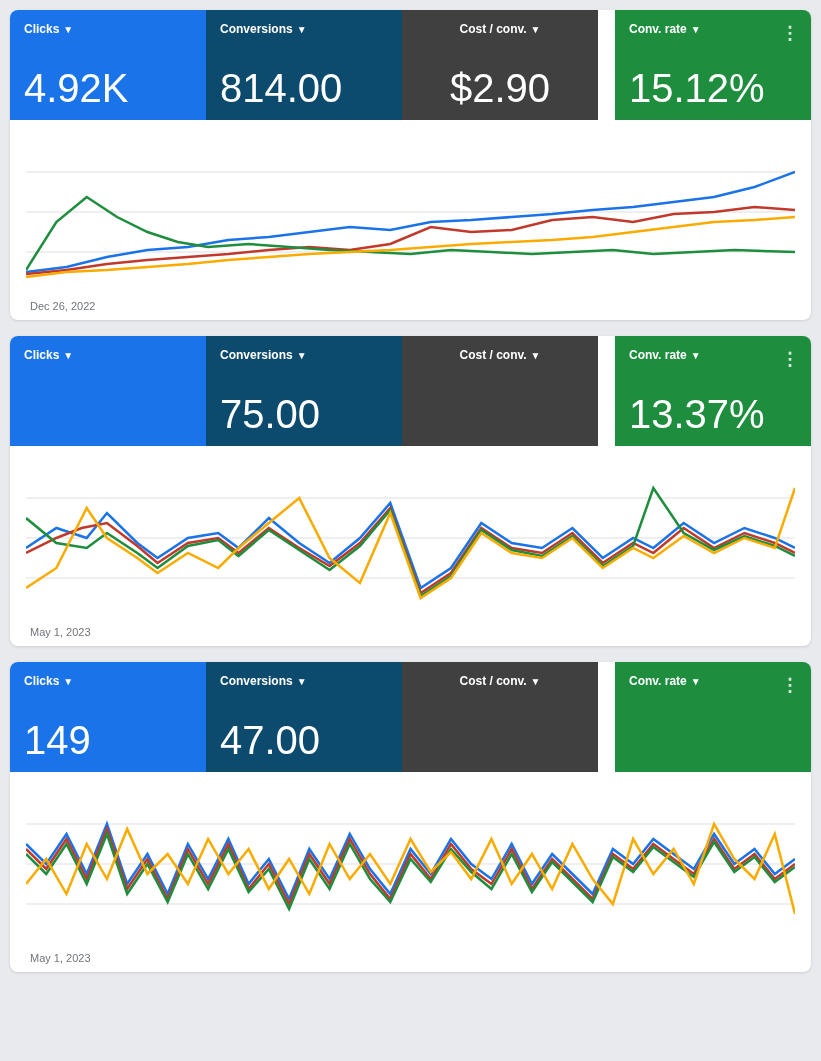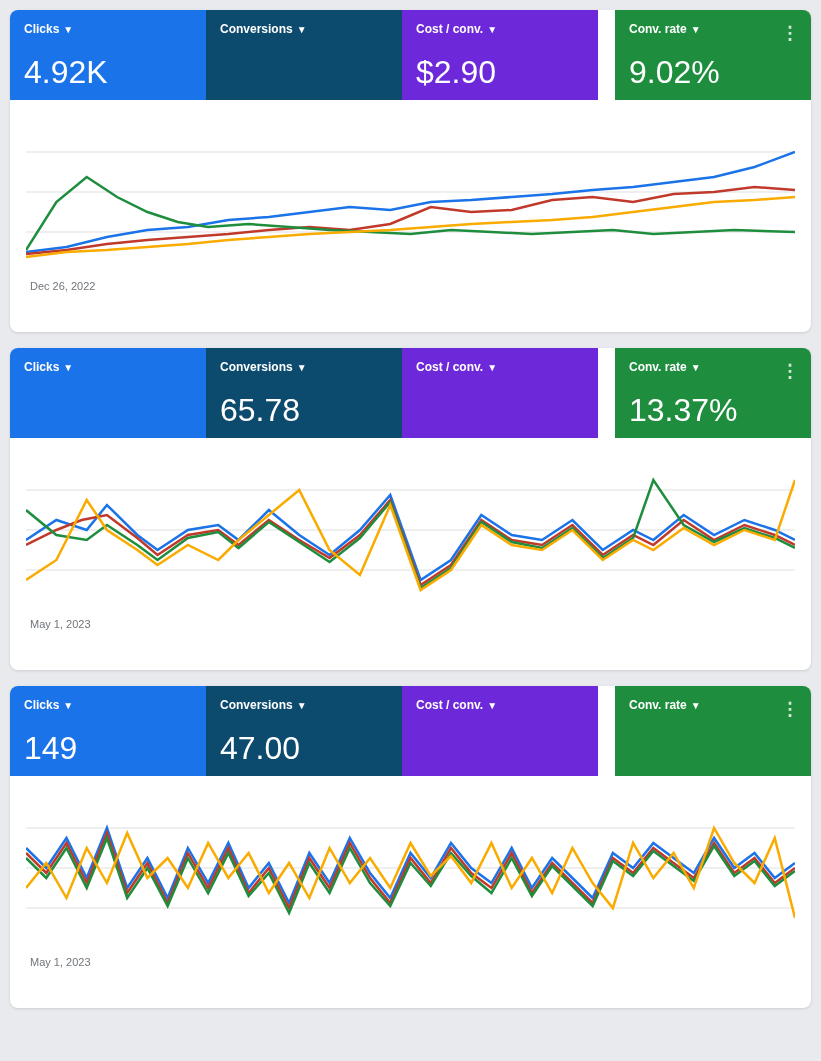--- a/index.html
+++ b/index.html
@@ -13,72 +13,72 @@
     .card {
       background: #fff;
       border-radius: 8px;
       margin-bottom: 16px;
       overflow: hidden;
       box-shadow: 0 1px 3px rgba(0,0,0,0.12);
     }
 
     .metrics-row {
       display: flex;
-      height: 90px;
+      height: 110px;
       position: relative;
     }
 
     .metric-tile {
       flex: 1;
       padding: 12px 14px;
       color: #fff;
       display: flex;
       flex-direction: column;
       justify-content: space-between;
     }
 
     .metric-tile.blue { background: #1a73e8; }
     .metric-tile.red { background: #0c4a6e; }
-    .metric-tile.yellow { background: #6d28d9; }
+    .metric-tile.yellow { background: #404040; align-items: center; }
     .metric-tile.green { background: #1e8e3e; margin-left: 17px; }
 
     .metric-label {
       font-size: 12px;
       font-weight: 600;
       display: flex;
       align-items: center;
       gap: 4px;
     }
 
     .metric-label .chevron {
       font-size: 10px;
     }
 
     .metric-value {
-      font-size: 32px;
+      font-size: 40px;
       font-weight: 400;
       line-height: 1;
     }
 
     .more-btn {
       position: absolute;
       right: 8px;
       top: 8px;
       background: transparent;
       border: none;
       cursor: pointer;
       color: rgba(255,255,255,0.8);
       font-size: 18px;
       font-weight: bold;
       padding: 4px;
     }
 
     .chart-container {
       padding: 12px 16px 8px 16px;
-      height: 232px;
+      height: 200px;
       position: relative;
     }
 
     .chart-date {
       font-size: 11px;
       color: #70757a;
       margin-top: 4px;
       padding-left: 4px;
     }
 
@@ -100,32 +100,33 @@
     <div class="metric-tile blue">
       <div class="metric-label">
         Clicks <span class="chevron">▼</span>
       </div>
       <div class="metric-value">4.92K</div>
     </div>
     <div class="metric-tile red">
       <div class="metric-label">
         Conversions <span class="chevron">▼</span>
       </div>
+      <div class="metric-value">814.00</div>
     </div>
     <div class="metric-tile yellow">
       <div class="metric-label">
         Cost / conv. <span class="chevron">▼</span>
       </div>
       <div class="metric-value">$2.90</div>
     </div>
     <div class="metric-tile green">
       <div class="metric-label">
         Conv. rate <span class="chevron">▼</span>
       </div>
-      <div class="metric-value">9.02%</div>
+      <div class="metric-value">15.12%</div>
     </div>
     <button class="more-btn">⋮</button>
   </div>
   <div class="chart-container">
     <svg class="chart" viewBox="0 0 760 160" preserveAspectRatio="none">
 
       <line class="grid-line" x1="0" y1="40" x2="760" y2="40"></line>
       <line class="grid-line" x1="0" y1="80" x2="760" y2="80"></line>
       <line class="grid-line" x1="0" y1="120" x2="760" y2="120"></line>
 
@@ -145,21 +146,21 @@
   <div class="metrics-row">
     <div class="metric-tile blue">
       <div class="metric-label">
         Clicks <span class="chevron">▼</span>
       </div>
     </div>
     <div class="metric-tile red">
       <div class="metric-label">
         Conversions <span class="chevron">▼</span>
       </div>
-      <div class="metric-value">65.78</div>
+      <div class="metric-value">75.00</div>
     </div>
     <div class="metric-tile yellow">
       <div class="metric-label">
         Cost / conv. <span class="chevron">▼</span>
       </div>
     </div>
     <div class="metric-tile green">
       <div class="metric-label">
         Conv. rate <span class="chevron">▼</span>
       </div>

